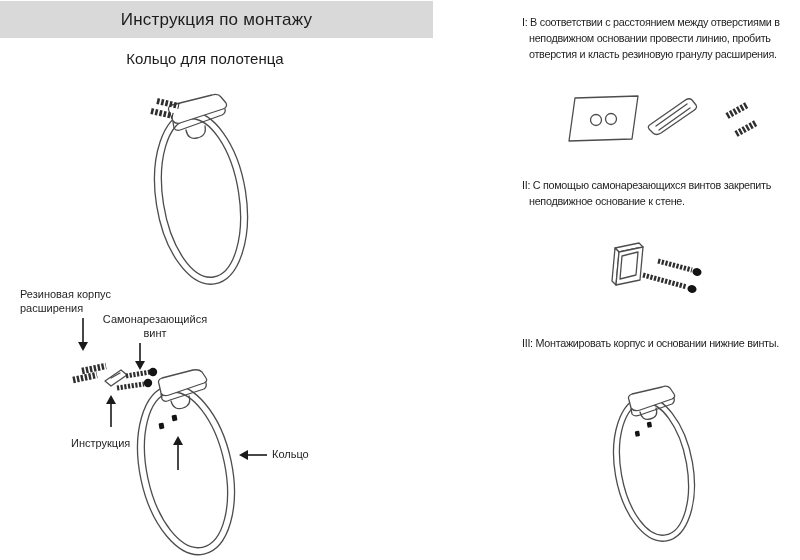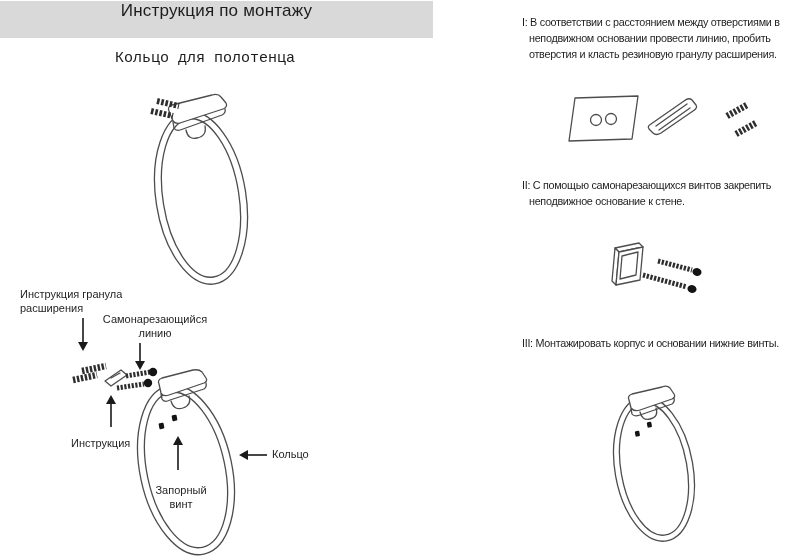--- a/index.html
+++ b/index.html
@@ -1,24 +1,24 @@
 <!DOCTYPE html>
 <html><head>
 <meta charset="utf-8">
 <style>
   html,body{margin:0;padding:0;}
   body{width:800px;height:560px;background:#ffffff;overflow:hidden;
        font-family:"Liberation Sans","DejaVu Sans",sans-serif;color:#1f1f1f;}
   #page{position:relative;width:800px;height:560px;background:#fff;}
 
   .band{position:absolute;left:0;top:1px;width:433px;height:37px;background:#d9d9d9;
-        display:flex;align-items:flex-start;justify-content:center;}
+        display:flex;align-items:center;justify-content:center;}
   .title{font-size:17px;color:#1c1c1c;letter-spacing:.2px;}
   .subtitle{position:absolute;left:0;top:50px;width:410px;text-align:center;
-            font-size:15px;color:#1c1c1c;font-family:Liberation Mono, monospace;}
+            font-size:15px;color:#1c1c1c;}
 
   .plabel{position:absolute;font-size:11px;line-height:1.28;color:#1f1f1f;}
   .plabel.center{text-align:center;}
 
   .step{position:absolute;font-size:10.8px;letter-spacing:-0.3px;line-height:16px;
         color:#1f1f1f;padding-left:7px;text-indent:-7px;}
   .step.nowrap{white-space:nowrap;}
 
   svg{position:absolute;display:block;}
   .ln{stroke:#4d4d4d;fill:none;stroke-width:1.3;stroke-linejoin:round;stroke-linecap:round;}
@@ -97,24 +97,23 @@
     <g>
       <line class="arrow" x1="158" y1="160" x2="158" y2="134"></line>
       <polygon class="ahead" points="153,135 163,135 158,126"></polygon>
     </g>
     <g>
       <line class="arrow" x1="247" y1="145" x2="227" y2="145"></line>
       <polygon class="ahead" points="228,140 228,150 219,145"></polygon>
     </g>
   </svg>
 
-  <div class="plabel" style="left:20px;top:287px;width:115px;">Инструкция гранула расширения</div>
-  <div class="plabel center" style="left:102px;top:312px;width:106px;">Самонарезающийся линию</div>
+  <div class="plabel" style="left:20px;top:287px;width:115px;">Резиновая корпус расширения</div>
+  <div class="plabel center" style="left:102px;top:312px;width:106px;">Самонарезающийся винт</div>
   <div class="plabel" style="left:71px;top:436px;">Инструкция</div>
-  <div class="plabel center" style="left:149px;top:483px;width:64px;">Запорный винт</div>
   <div class="plabel" style="left:272px;top:447px;">Кольцо</div>
 
   <div class="step" style="left:522px;top:14px;width:278px;">I: В соответствии с расстоянием между отверстиями в неподвижном основании провести линию, пробить отверстия и класть резиновую гранулу расширения.</div>
   <div class="step" style="left:522px;top:177px;width:278px;">II: С помощью самонарезающихся винтов закрепить неподвижное основание к стене.</div>
   <div class="step nowrap" style="left:522px;top:335px;">III: Монтажировать корпус и основании нижние винты.</div>
 
   <svg style="left:555px;top:85px" width="220" height="80" viewBox="0 0 220 80">
     <g>
       <path class="lnw" d="M20,13 L83,11 L77,54 L14,56 Z" stroke="#2b2b2b"></path>
       <circle class="ln" cx="41" cy="35" r="5.5"></circle>

